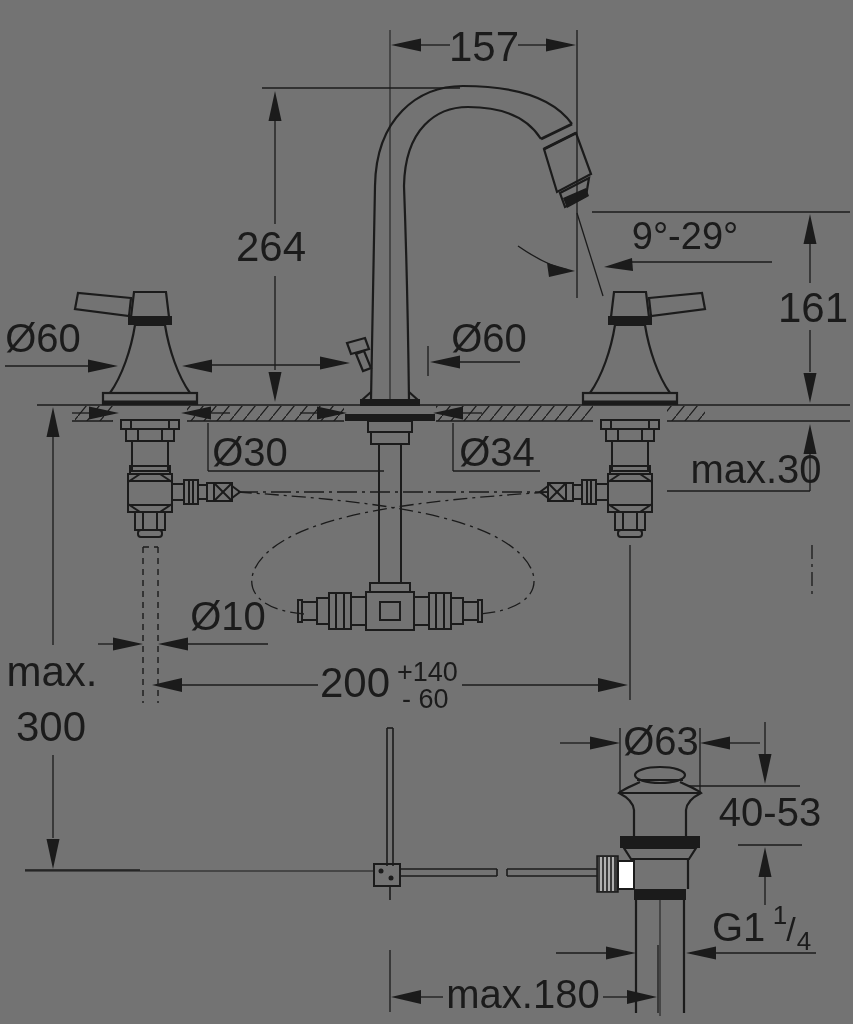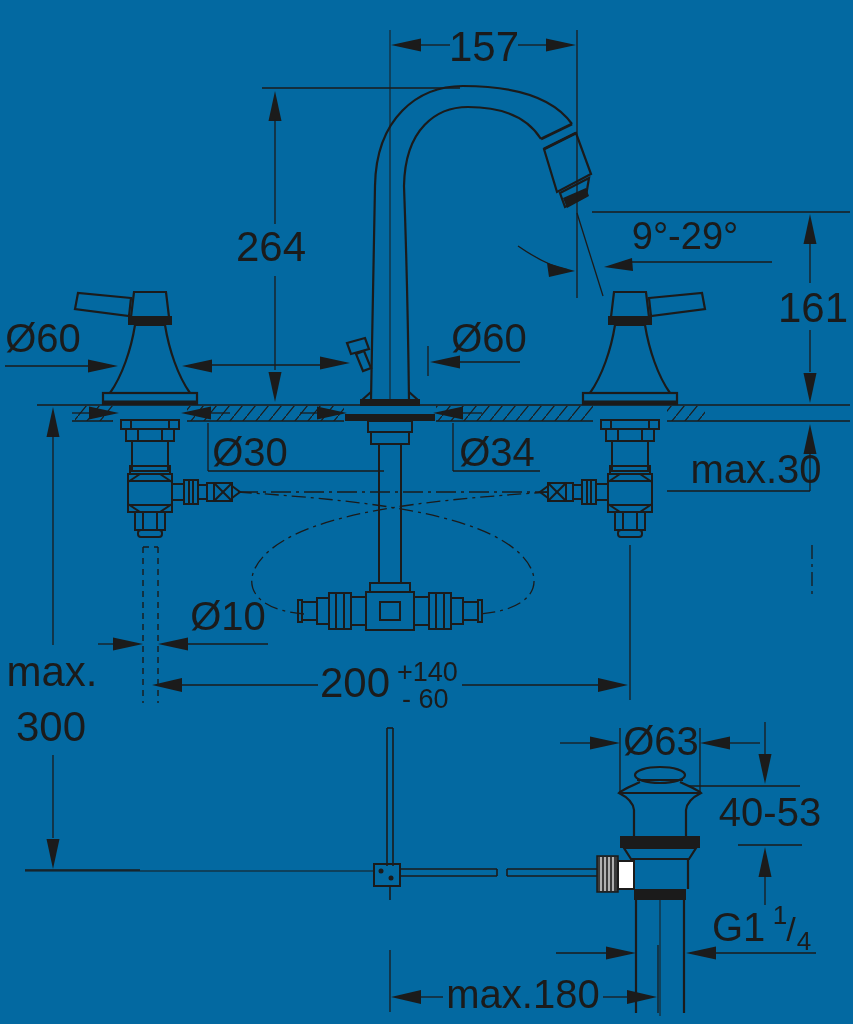--- a/index.html
+++ b/index.html
@@ -1,16 +1,16 @@
 <!DOCTYPE html>
 <html><head>
 <meta charset="utf-8">
 <style>
   html,body{margin:0;padding:0;background:#fff;}
-  .canvas{position:relative;width:853px;height:1024px;background:#0369a1;overflow:hidden;
+  .canvas{position:relative;width:853px;height:1024px;background:#737373;overflow:hidden;
           font-family:"Liberation Sans", sans-serif;}
   svg{position:absolute;left:0;top:0;}
   svg text{fill:#1b1b1b;font-family:"Liberation Sans", sans-serif;}
   .dim{font-size:42px;}
   .dim40{font-size:40px;}
   .tol{font-size:27px;}
   .frac{font-size:26px;}
   .slash{font-size:34px;}
   .ang{font-size:38px;}
 </style>

